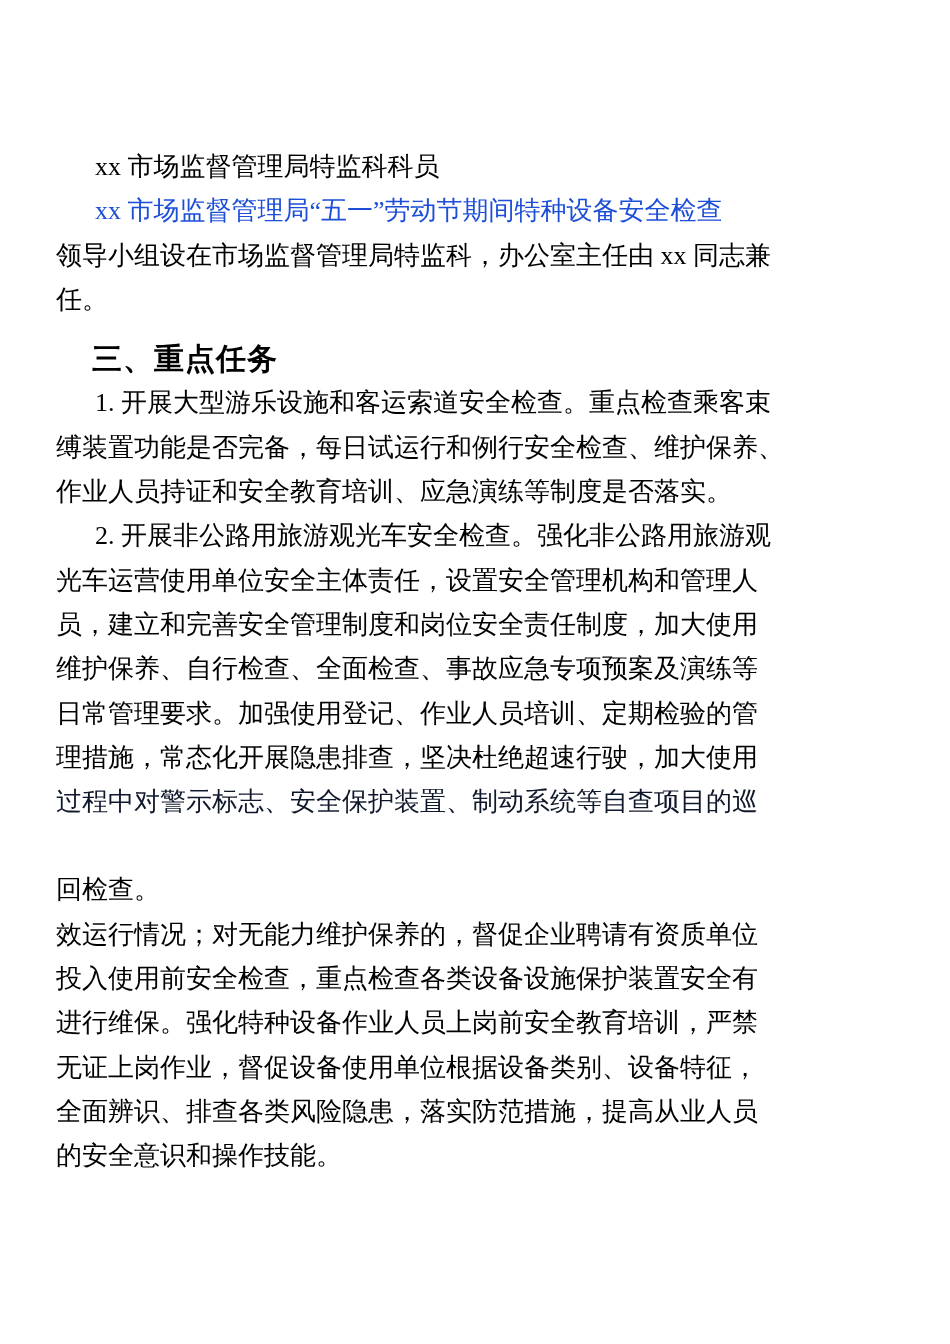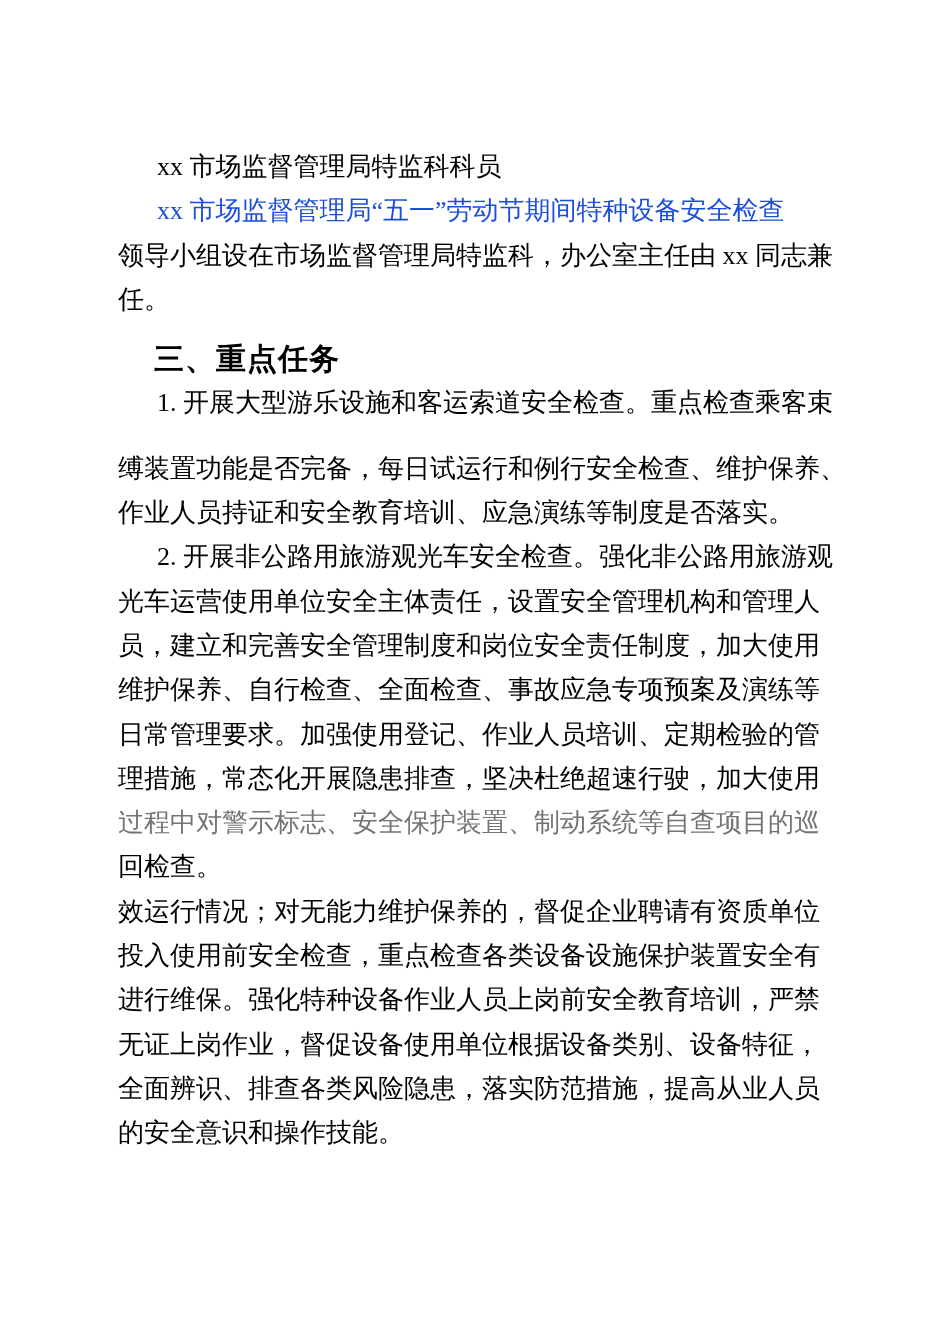--- a/index.html
+++ b/index.html
@@ -14,21 +14,21 @@
     position: relative;
   }
   .page {
     position: absolute;
     top: 0;
     left: 0;
     width: 754px;
     height: 1344px;
     background: #ffffff;
     box-sizing: border-box;
-    padding: 145px 97px 0 118px;
+    padding: 145px 97px 0 56px;
   }
   .line {
     height: 44.3px;
     line-height: 44.3px;
     font-size: 26px;
     color: #000000;
     font-family: "Liberation Serif", "DejaVu Serif", serif;
     white-space: pre;
     overflow: visible;
   }
@@ -52,32 +52,32 @@
       <div class="line body indent" style="color: rgb(0, 0, 0);">xx 市场监督管理局特监科科员</div>
     </div>
     <div class="paragraph">
       <div class="line body indent" style="color: #1d4ed8;">xx 市场监督管理局“五一”劳动节期间特种设备安全检查</div>
       <div class="line body" style="color: rgb(0, 0, 0);">领导小组设在市场监督管理局特监科，办公室主任由 xx 同志兼</div>
       <div class="line body" style="color: rgb(0, 0, 0);">任。</div>
     </div>
     <div class="line heading" style="color: rgb(0, 0, 0);">三、重点任务</div>
     <div class="paragraph">
       <div class="line body indent" style="color: rgb(0, 0, 0);">1. 开展大型游乐设施和客运索道安全检查。重点检查乘客束</div>
-      <div class="line body" style="color: rgb(0, 0, 0); margin-top: 21px;">缚装置功能是否完备，每日试运行和例行安全检查、维护保养、</div>
+      <div class="line body" style="color: rgb(0, 0, 0);">缚装置功能是否完备，每日试运行和例行安全检查、维护保养、</div>
       <div class="line body" style="color: rgb(0, 0, 0);">作业人员持证和安全教育培训、应急演练等制度是否落实。</div>
     </div>
     <div class="paragraph">
       <div class="line body indent" style="color: rgb(0, 0, 0);">2. 开展非公路用旅游观光车安全检查。强化非公路用旅游观</div>
       <div class="line body" style="color: rgb(0, 0, 0);">光车运营使用单位安全主体责任，设置安全管理机构和管理人</div>
       <div class="line body" style="color: rgb(0, 0, 0);">员，建立和完善安全管理制度和岗位安全责任制度，加大使用</div>
       <div class="line body" style="color: rgb(0, 0, 0);">维护保养、自行检查、全面检查、事故应急专项预案及演练等</div>
       <div class="line body" style="color: rgb(0, 0, 0);">日常管理要求。加强使用登记、作业人员培训、定期检验的管</div>
       <div class="line body" style="color: rgb(0, 0, 0);">理措施，常态化开展隐患排查，坚决杜绝超速行驶，加大使用</div>
-      <div class="line body" style="color: #737373;">过程中对警示标志、安全保护装置、制动系统等自查项目的巡</div>
-      <div class="line body" style="color: rgb(0, 0, 0);">回检查。</div>
+      <div class="line body" style="color: #0f172a;">过程中对警示标志、安全保护装置、制动系统等自查项目的巡</div>
+      <div class="line body" style="color: rgb(0, 0, 0); margin-top: 44px;">回检查。</div>
     </div>
     <div class="paragraph">
       <div class="line body" style="color: rgb(0, 0, 0);">效运行情况；对无能力维护保养的，督促企业聘请有资质单位</div>
       <div class="line body" style="color: rgb(0, 0, 0);">投入使用前安全检查，重点检查各类设备设施保护装置安全有</div>
       <div class="line body" style="color: rgb(0, 0, 0);">进行维保。强化特种设备作业人员上岗前安全教育培训，严禁</div>
       <div class="line body" style="color: rgb(0, 0, 0);">无证上岗作业，督促设备使用单位根据设备类别、设备特征，</div>
       <div class="line body" style="color: rgb(0, 0, 0);">全面辨识、排查各类风险隐患，落实防范措施，提高从业人员</div>
       <div class="line body" style="color: rgb(0, 0, 0);">的安全意识和操作技能。</div>
     </div>
   </div>

